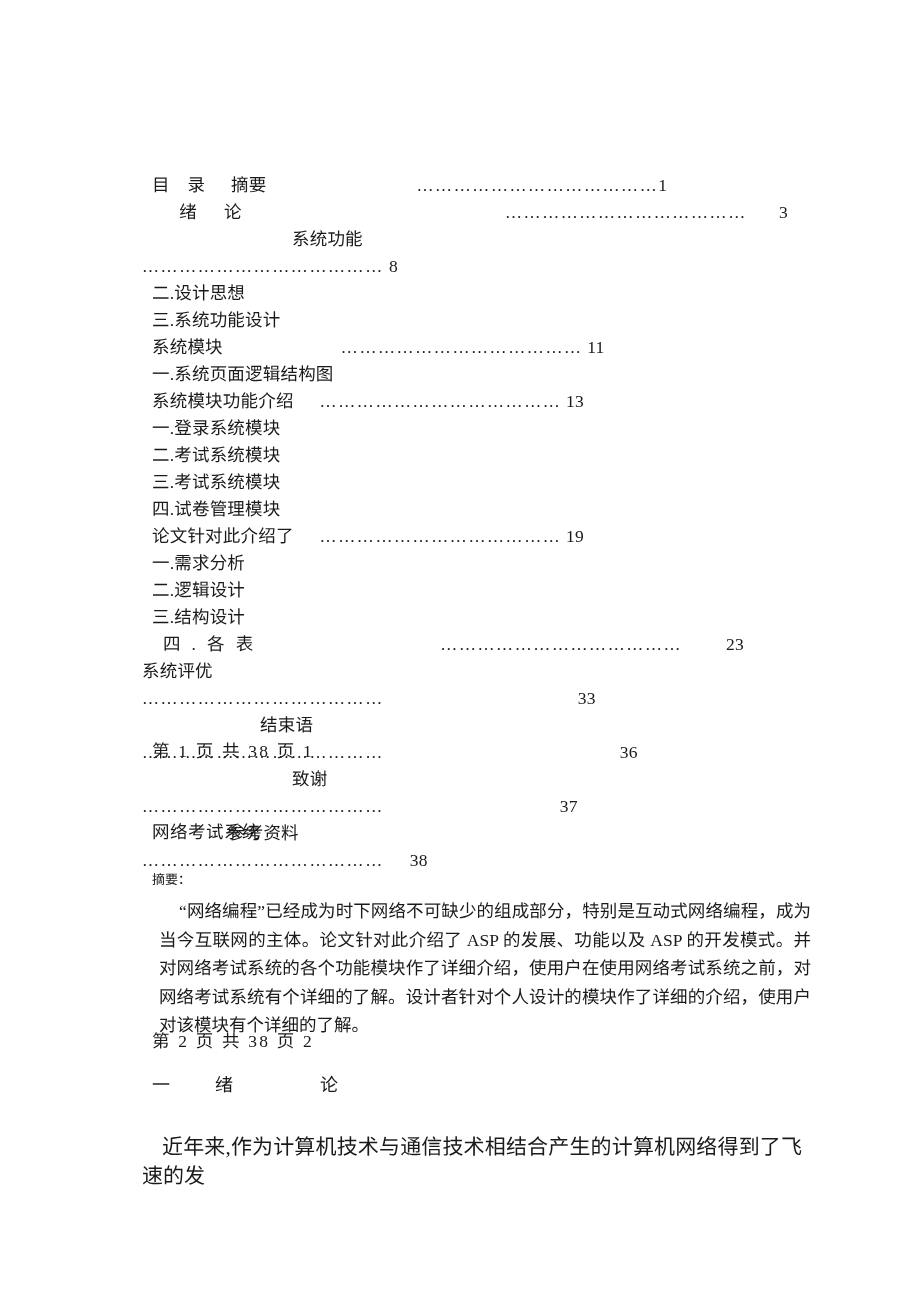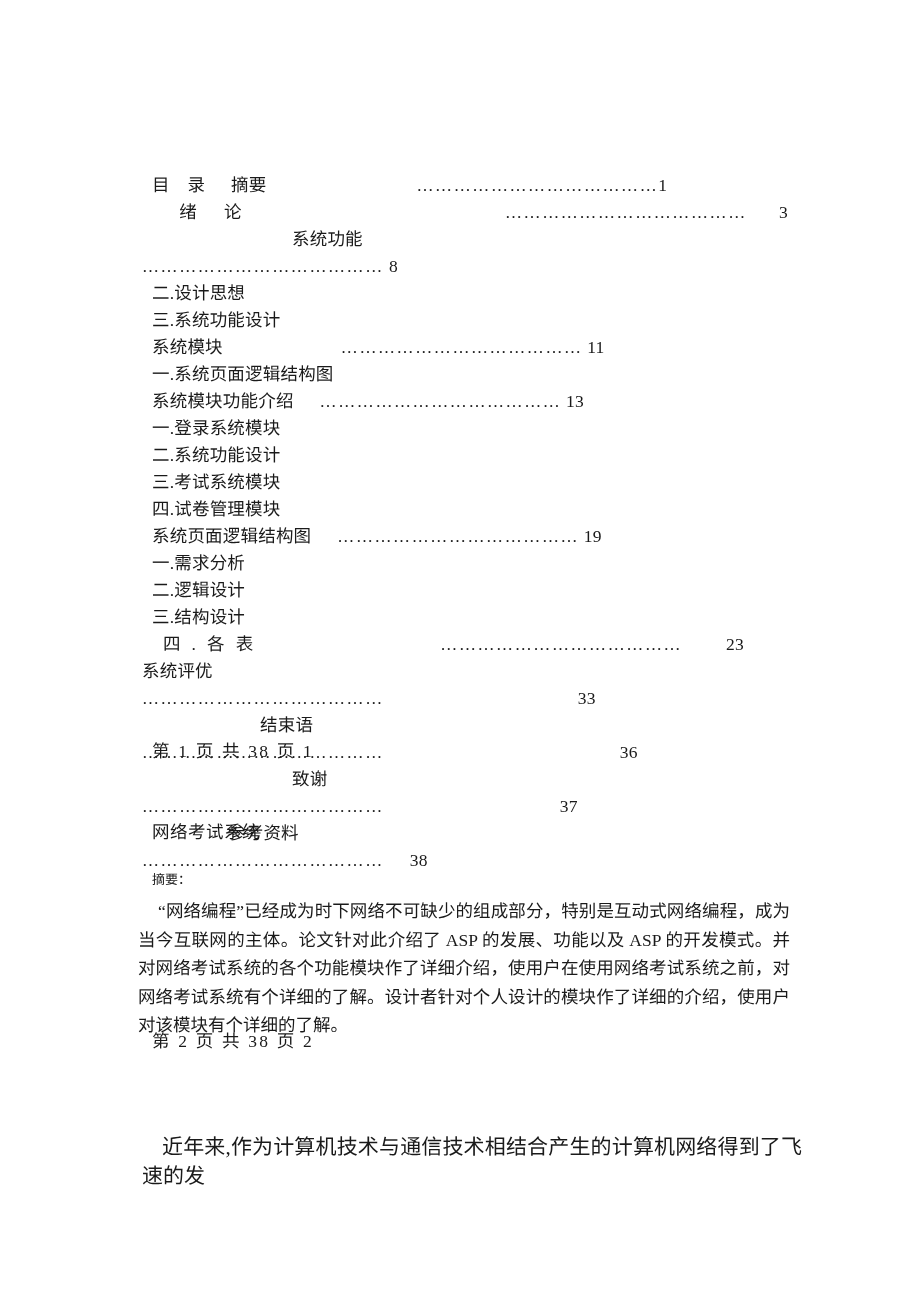--- a/index.html
+++ b/index.html
@@ -89,21 +89,21 @@
     white-space: nowrap;
   }
   .abs-label {
     position: absolute;
     left: 152px;
     font-size: 13px;
     white-space: nowrap;
   }
   .body-para {
     position: absolute;
-    left: 138px;
+    left: 159px;
     width: 652px;
     font-size: 17.5px;
     line-height: 28.5px;
     text-align: justify;
     text-justify: inter-ideograph;
     text-indent: 20px;
   }
   .lead-para {
     position: absolute;
     left: 142px;
@@ -126,37 +126,38 @@
     <span class="toc-item"><span>二.设计思想</span></span>
     <span class="toc-item"><span>三.系统功能设计</span></span>
 
     <span class="toc-row"><span>系统模块</span><span class="gap-xl"></span><span class="leader">…………………………………</span>&nbsp;<span class="pgnum">11</span></span>
 
     <span class="toc-item"><span>一.系统页面逻辑结构图</span></span>
 
     <span class="toc-row"><span>系统模块功能介绍</span><span class="gap-s"></span><span class="leader">…………………………………</span>&nbsp;<span class="pgnum">13</span></span>
 
     <span class="toc-item"><span>一.登录系统模块</span></span>
-    <span class="toc-item"><span>二.系统功能设计</span></span>
+    <span class="toc-item"><span>二.考试系统模块</span></span>
     <span class="toc-item"><span>三.考试系统模块</span></span>
     <span class="toc-item"><span>四.试卷管理模块</span></span>
 
-    <span class="toc-row"><span>系统页面逻辑结构图</span><span class="gap-s"></span><span class="leader">…………………………………</span>&nbsp;<span class="pgnum">19</span></span>
+    <span class="toc-row"><span>论文针对此介绍了</span><span class="gap-s"></span><span class="leader">…………………………………</span>&nbsp;<span class="pgnum">19</span></span>
 
     <span class="toc-item"><span>一.需求分析</span></span>
     <span class="toc-item"><span>二.逻辑设计</span></span>
     <span class="toc-item"><span>三.结构设计</span></span>
 
     <div class="toc-flow"><span class="indent"></span><span class="seg">四.各表</span><span class="gap-xxl"></span><span class="gap-s"></span><span class="seg leader">…………………………………</span><span class="gap-m"></span><span class="seg pgnum">23</span><span class="gap-m"></span><span class="seg">系统评优</span><br><span class="seg leader">…………………………………</span><span class="gap-xxl"></span><span class="gap-m"></span><span class="seg pgnum">33</span><span class="gap-xxl"></span><span class="gap-xl"></span><span class="seg">结束语</span><br><span class="seg leader">…………………………………</span><span class="gap-xxl"></span><span class="gap-l"></span><span class="seg pgnum">36</span><span class="gap-xxl"></span><span class="gap-xxl"></span><span class="seg">致谢</span><br><span class="seg leader">…………………………………</span><span class="gap-xxl"></span><span class="gap-s"></span><span class="seg pgnum">37</span><span class="gap-xxl"></span><span class="gap-l"></span><span class="seg">参考资料</span><br><span class="seg leader">…………………………………</span><span class="gap-s"></span><span class="seg pgnum">38</span></div>
   </div>
 
   <div class="footer-line" style="top:737px;">第 1 页 共 38 页 1</div>
 
   <div class="doc-title" style="top:818px;text-align:right;">网络考试系统</div>
 
   <div class="abs-label" style="top:869px;">摘要：</div>
   <div class="body-para" style="top:897px;">“网络编程”已经成为时下网络不可缺少的组成部分，特别是互动式网络编程，成为当今互联网的主体。论文针对此介绍了 ASP 的发展、功能以及 ASP 的开发模式。并对网络考试系统的各个功能模块作了详细介绍，使用户在使用网络考试系统之前，对网络考试系统有个详细的了解。设计者针对个人设计的模块作了详细的介绍，使用户对该模块有个详细的了解。</div>
 
   <div class="footer-line" style="top:1027px;">第 2 页 共 38 页 2</div>
 
+  <div class="sec-heading" style="top:1070px; letter-spacing:3px;">一　　绪　　　　论</div>
   <div class="lead-para" style="top:1133px;">近年来,作为计算机技术与通信技术相结合产生的计算机网络得到了飞速的发</div>
 
 </div>
 
 </body></html>

